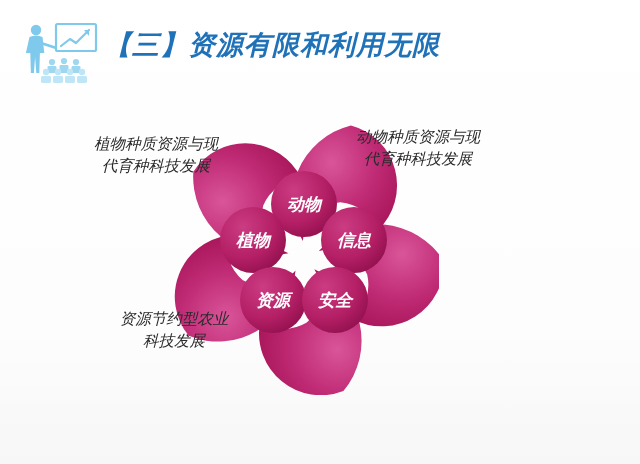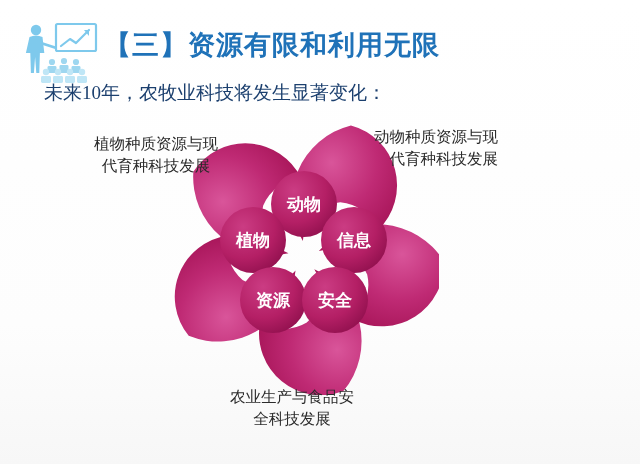--- a/index.html
+++ b/index.html
@@ -14,20 +14,21 @@
     overflow: hidden;
     position: relative;
   }
   #slide {
     position: absolute;
     left: 0; top: 0;
     width: 640px;
     height: 464px;
     background: linear-gradient(180deg, #ffffff 0%, #fdfdfd 70%, #f7f7f7 100%);
     overflow: hidden;
+    font-style: italic;
   }
 
   
   #header-icon {
     position: absolute;
     left: 16px;
     top: 20px;
     width: 84px;
     height: 64px;
   }
@@ -77,21 +78,21 @@
     position: absolute;
     font-family: "Liberation Serif", "DejaVu Serif", serif;
     font-size: 15.5px;
     color: #2b2b2b;
     line-height: 1.45;
     text-align: center;
     white-space: pre-line;
     margin-top: 16px;
   }
   #callout-plant  { left: 76px;  top: 117px; width: 160px; }
-  #callout-animal { left: 338px; top: 110px; width: 160px; text-align: right; }
+  #callout-animal { left: 338px; top: 110px; width: 160px; }
   #callout-info   { left: 392px; top: 258px; width: 168px; }
   #callout-res    { left: 94px;  top: 292px; width: 160px; }
   #callout-safe   { left: 206px; top: 370px; width: 172px; }
 
   
   #footer {
     position: absolute;
     left: 0;
     top: 410px;
     width: 640px;
@@ -132,21 +133,20 @@
           <rect x="37" y="56" width="10" height="7" rx="1.4"></rect>
         <circle cx="54" cy="52" r="3.2"></circle>
           <rect x="49" y="56" width="10" height="7" rx="1.4"></rect>
         <circle cx="66" cy="52" r="3.2"></circle>
           <rect x="61" y="56" width="10" height="7" rx="1.4"></rect>
       </g>
     </svg>
   </div>
 
   <div id="title">【三】资源有限和利用无限</div>
-  <div id="subtitle">未来10年，农牧业科技将发生显著变化：</div>
 
   <div id="diagram">
     <svg viewBox="0 0 270 290" aria-hidden="true">
       <defs>
         <radialGradient id="petalGrad" cx="40%" cy="32%" r="78%">
           <stop offset="0%" stop-color="#d9559a"></stop>
           <stop offset="55%" stop-color="#bf2a74"></stop>
           <stop offset="100%" stop-color="#a61457"></stop>
         </radialGradient>
         <radialGradient id="circGrad" cx="35%" cy="30%" r="80%">
@@ -203,22 +203,22 @@
           <text class="petal-label" x="31" y="49" text-anchor="middle">安全</text>
         </g>
       </g>
     </svg>
   </div>
 
   <div class="callout" id="callout-plant">植物种质资源与现
 代育种科技发展</div>
   <div class="callout" id="callout-animal">动物种质资源与现
 代育种科技发展</div>
-  <div class="callout" id="callout-safe">农业生产与食品安
-全科技发展</div>
+  <div class="callout" id="callout-res">资源节约型农业
+科技发展</div>
 
   <div id="footer">
     
     
     
     
   </div>
 
 </div>
 

